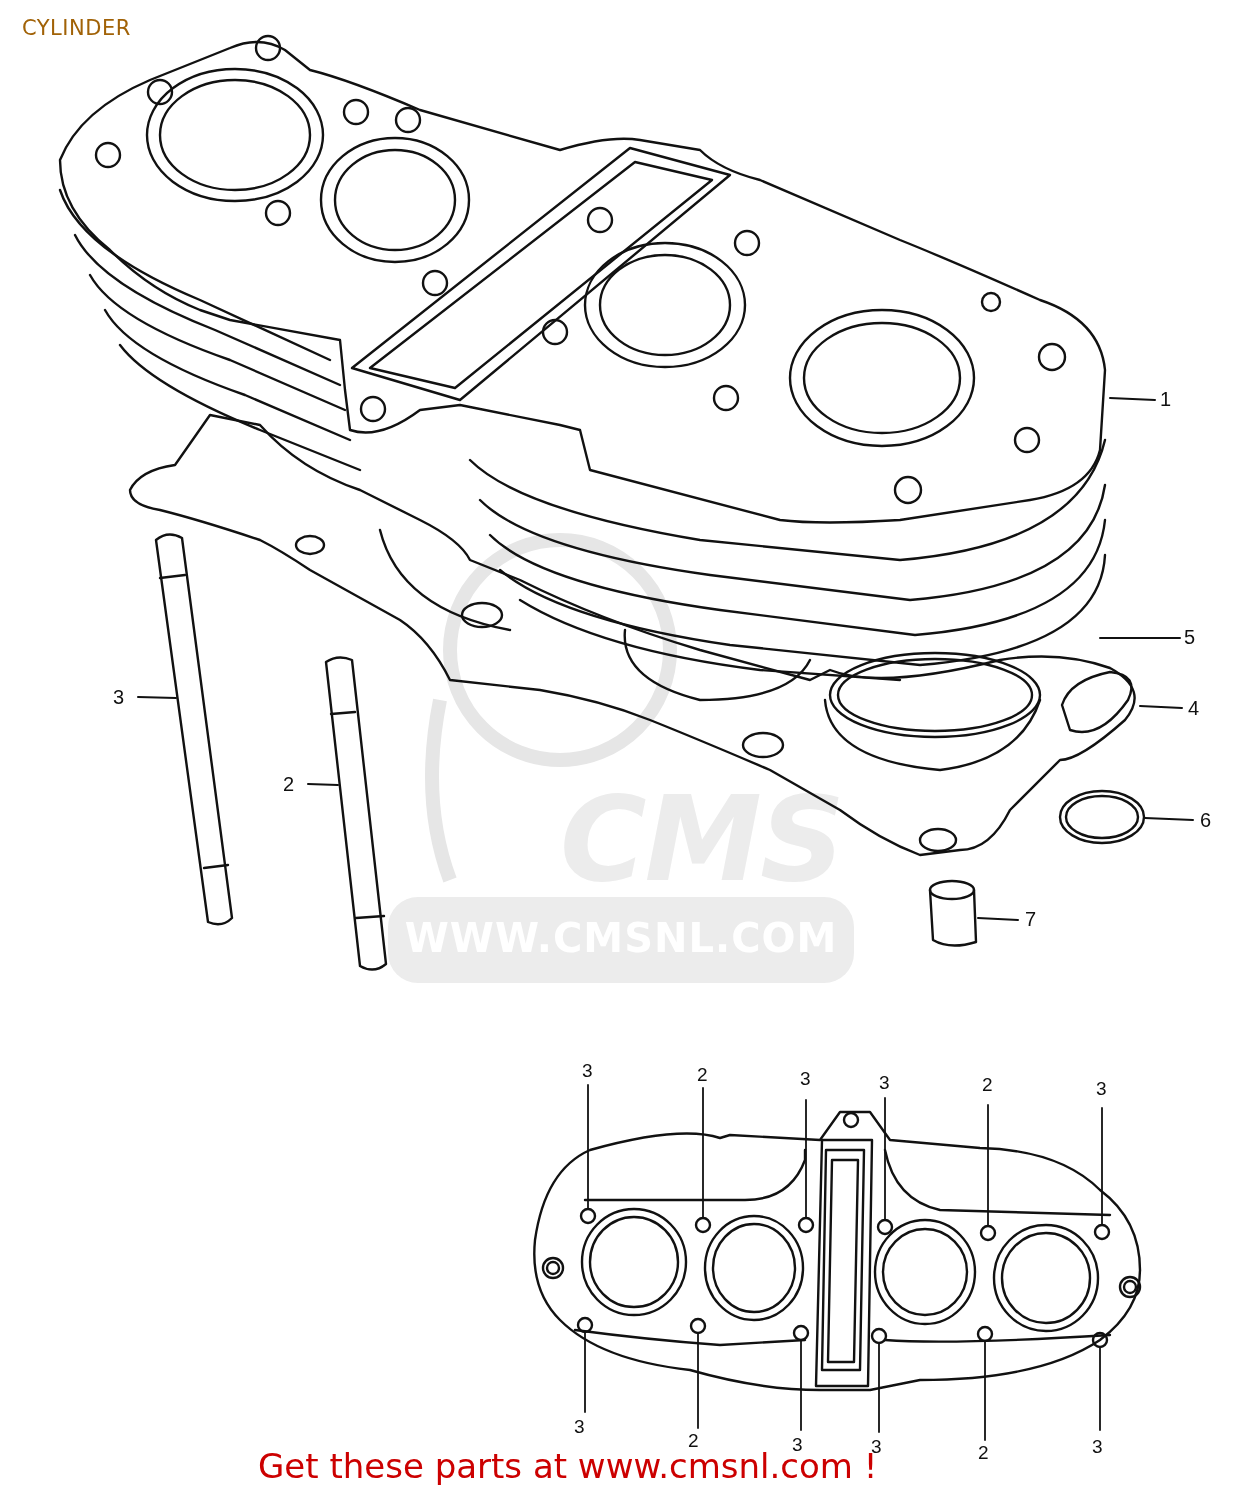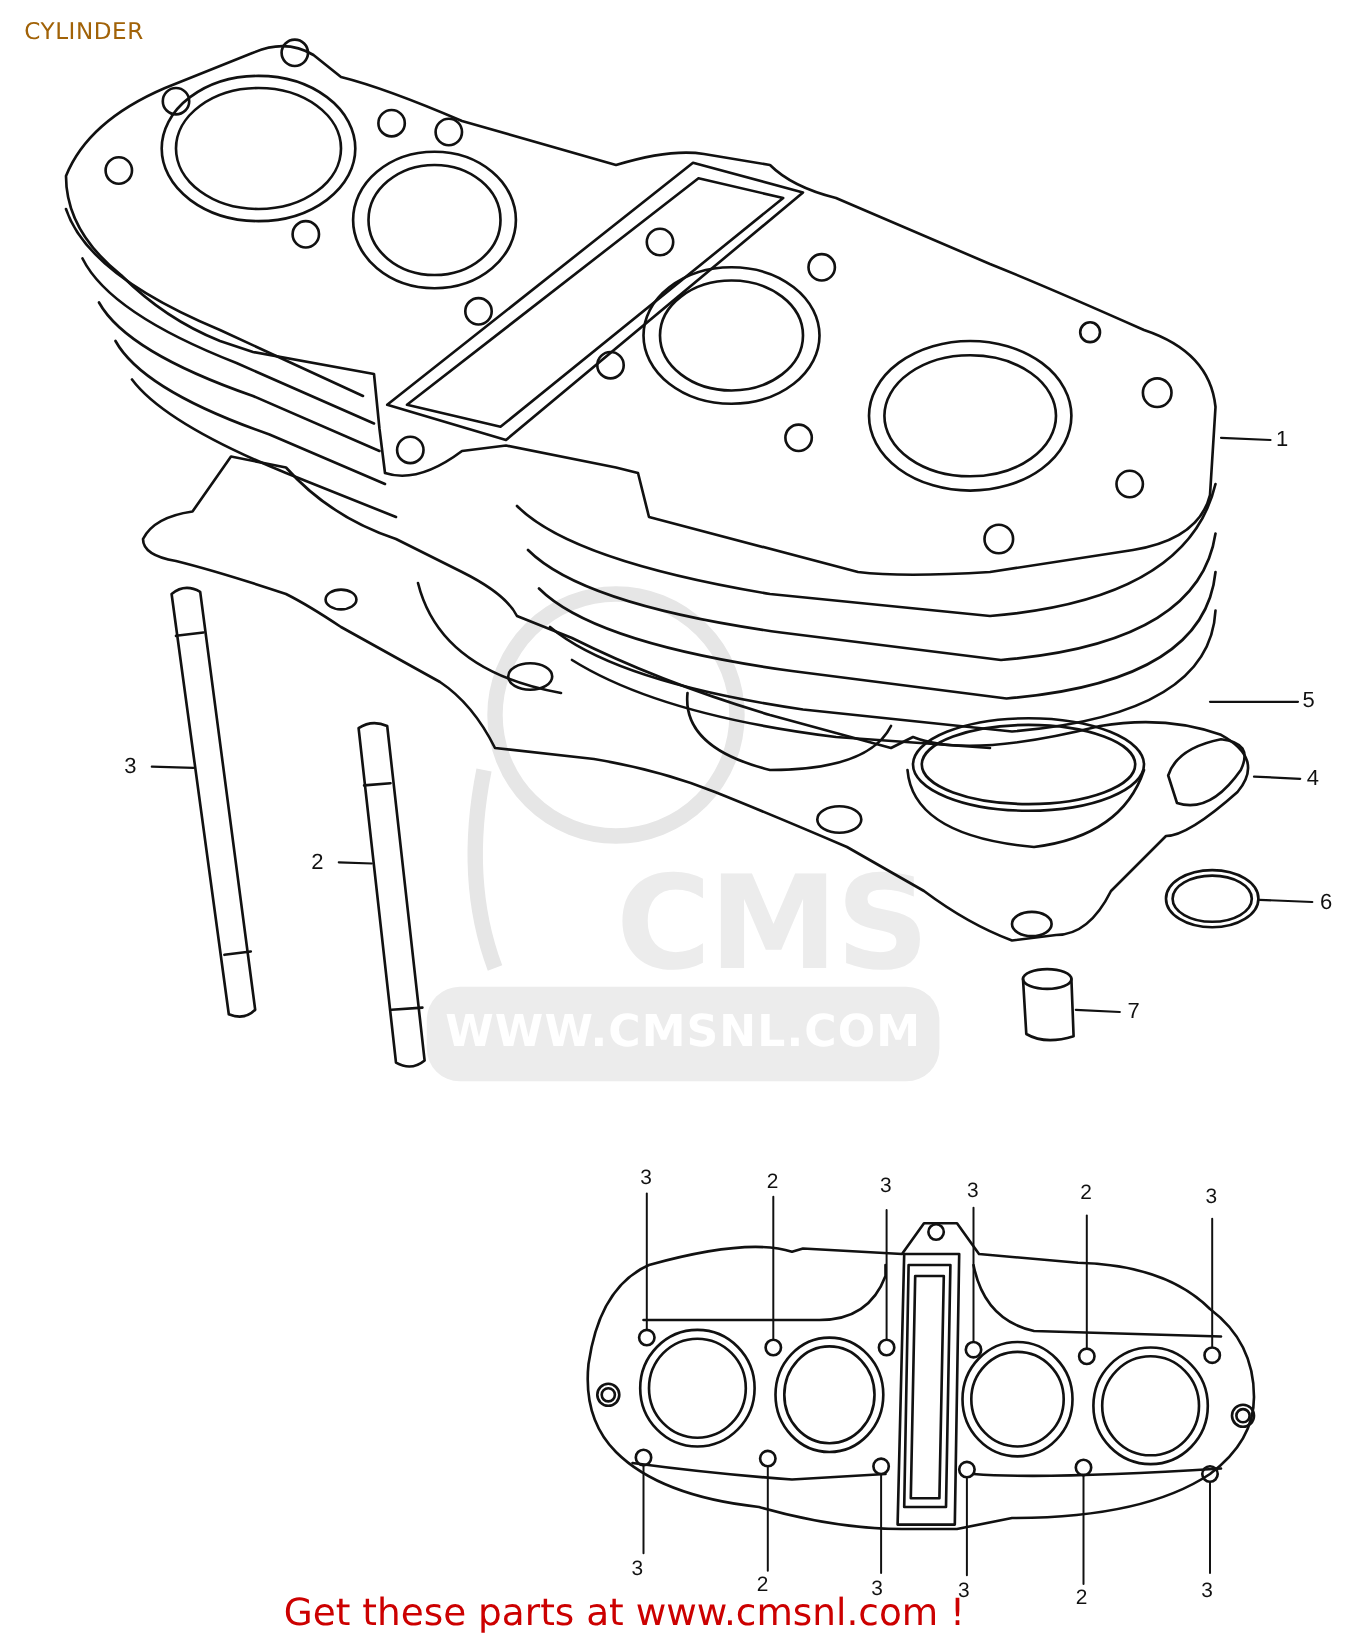--- a/index.html
+++ b/index.html
@@ -4,21 +4,21 @@
 <style>
   html, body { margin:0; padding:0; background:#ffffff; }
   body { width:1234px; height:1500px; position:relative; overflow:hidden; font-family:"DejaVu Sans", sans-serif; }
   .title { position:absolute; left:22px; top:16px; font-size:21px; color:#a16207; letter-spacing:0.5px; }
   .stage { position:absolute; left:0; top:0; width:1234px; height:1500px; }
   .callout { position:absolute; font-family:"Liberation Sans", sans-serif; font-size:20px; color:#111; }
   .small-callout { position:absolute; font-family:"Liberation Sans", sans-serif; font-size:19px; color:#111; }
   .footer { position:absolute; left:258px; top:1446px; font-family:"DejaVu Sans", sans-serif; font-size:34px; color:#cc0000; white-space:nowrap;text-align:right; }
   .wm-url { position:absolute; left:388px; top:897px; width:466px; height:86px; border-radius:30px; background:#ececec; }
   .wm-url-text { position:absolute; left:0; top:18px; width:466px; text-align:center; font-family:"DejaVu Sans", sans-serif; font-weight:bold; font-size:40px; color:#ffffff; letter-spacing:1px; }
-  .wm-cms { position:absolute; left:560px; top:770px; font-family:"DejaVu Sans", sans-serif; font-weight:bold; font-size:118px; color:#ececec; letter-spacing:-2px; }
+  .wm-cms { position:absolute; left:560px; top:770px; font-family:"DejaVu Sans", sans-serif; font-weight:bold; font-size:118px; color:#ececec; letter-spacing:-2px;font-style:italic; }
 </style>
 </head>
 <body>
 
 <div class="title">CYLINDER</div>
 
 <div class="wm-cms">CMS</div>
 <div class="wm-url">
   <div class="wm-url-text">WWW.CMSNL.COM</div>
 </div>

